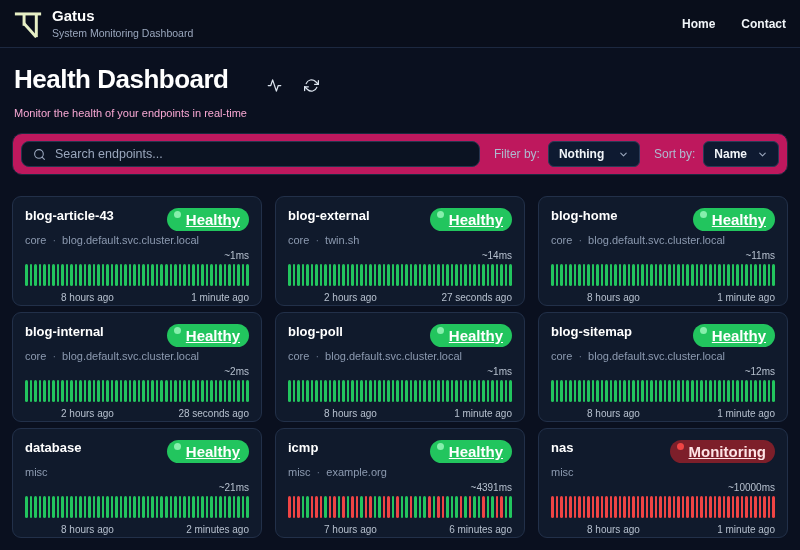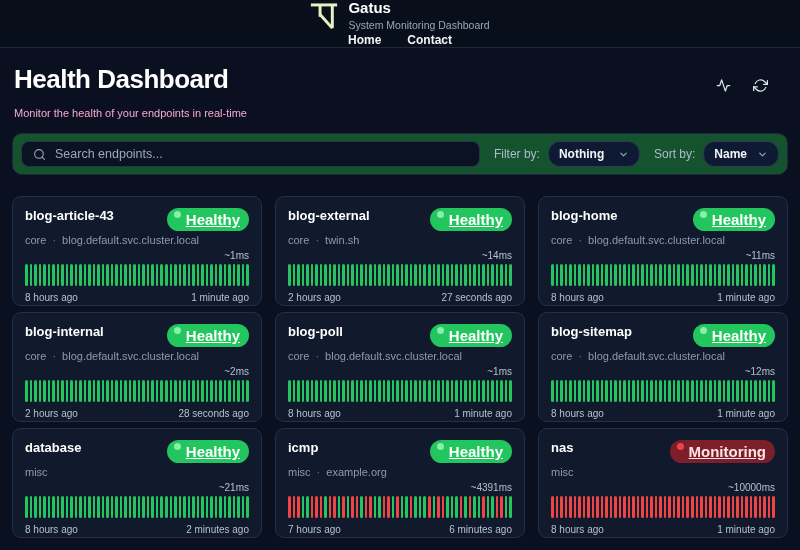--- a/index.html
+++ b/index.html
@@ -8,57 +8,56 @@
     background:#0a101f;
     color:#f1f5f9;
     font-family:"Liberation Sans", sans-serif;
   }
   
   .app-header {
     height:48px; background:#090e1b;
     border-bottom:1px solid #1c2840;
     display:flex; align-items:center; justify-content:space-between;
     padding:0 14px;
-    flex-direction:column;
   }
   .brand { display:flex; align-items:center; gap:10px; }
   .logo { width:28px; height:28px; display:block; }
   .brand-title { font-size:15px; font-weight:bold; color:#ffffff; line-height:1.1; }
   .brand-sub { font-size:10.5px; color:#9aa7bd; margin-top:2px; }
   .top-nav { display:flex; align-items:flex-end; gap:26px; }
   .top-nav a { color:#f1f5f9; font-size:12px; font-weight:bold; text-decoration:none; cursor:pointer; }
   
-  .hero { display:flex; align-items:flex-start; justify-content:space-between; padding:16px 24px 8px 14px;gap:16px; }
+  .hero { display:flex; align-items:flex-start; justify-content:flex-start; padding:16px 24px 8px 14px;gap:16px; }
   .hero h1 { font-size:26px; font-weight:bold; color:#ffffff; letter-spacing:-0.5px; }
   .hero p { font-size:11px; color:#f9a8d4; margin-top:12px; }
   .hero-actions { display:flex; gap:14px; margin-top:10px; margin-right:4px; }
   .icon-btn { background:transparent; border:none; cursor:pointer; padding:4px; display:flex; }
   .icon-btn svg { width:15px; height:15px; stroke:#dde5ef; stroke-width:2; fill:none; stroke-linecap:round; stroke-linejoin:round; }
   
   .toolbar {
     margin:6px 12px 0 12px; padding:7px 8px;
-    background:#14532d; border:1px solid #1c2940; border-radius:10px;
+    background:#be185d; border:1px solid #1c2940; border-radius:10px;
     display:flex; align-items:center; gap:14px;
   }
   .search-box {
     flex:1; display:flex; align-items:center; gap:9px;
     border:1px solid #26344e; border-radius:8px; background:#0b1322;
     height:26px; padding:0 11px;
   }
   .search-box svg { width:13px; height:13px; stroke:#9aa7bd; stroke-width:2; fill:none; stroke-linecap:round; }
   .search-box input {
     flex:1; background:transparent; border:none; outline:none;
     color:#e2e8f0; font-size:12.5px; font-family:"Liberation Sans", sans-serif;
   }
   .search-box input::placeholder { color:#9aa7bd; }
   .tb-control { display:flex; align-items:center; gap:8px; }
   .tb-label { font-size:12px; color:#aebbd0; white-space:nowrap; }
   .tb-select {
     display:flex; align-items:center; justify-content:space-between; gap:10px;
-    border:1px solid #2a3a57; background:#0e1a31; border-radius:12px;
+    border:1px solid #2a3a57; background:#0e1a31; border-radius:6px;
     height:26px; padding:0 10px; cursor:pointer; min-width:60px;
   }
   .tb-select.wide { min-width:92px; }
   .tb-select span { font-size:12px; font-weight:bold; color:#f1f5f9; }
   .tb-select svg { width:11px; height:11px; stroke:#9aa7bd; stroke-width:2.4; fill:none; stroke-linecap:round; stroke-linejoin:round; }
   
   .grid {
     margin:21px 12px 0 12px;
     display:grid; grid-template-columns:repeat(3,1fr);
     gap:6px 13px;
@@ -80,21 +79,21 @@
   .badge.healthy .dot { background:#86efac; }
   .badge.unhealthy { background:#7d1f2a; color:#ffe4e6; }
   .badge.unhealthy .dot { background:var(--unhealthy,#ef4444); }
   .card-sub { font-size:11px; color:#8c9ab0; margin-top:3px; display:flex; align-items:center; gap:6px; }
   .card-sub .sep { color:#657288; }
   .rt { text-align:right; font-size:10px; color:#b6c0ce; margin-top:auto; margin-bottom:3px; }
   .bars { display:flex; gap:2px; height:22px; align-items:stretch; }
   .bar { flex:1; border-radius:1.5px; }
   .bar-up { background:var(--healthy,#22c55e); }
   .bar-down { background:var(--unhealthy,#ef4444); }
-  .card-foot { display:flex; justify-content:space-between; margin-top:6px; font-size:10px; color:#b6c0ce; }
+  .card-foot { display:flex; justify-content:space-between; margin-top:6px; font-size:10px; color:#b6c0ce;margin-left:36px; }
 </style>
 </head>
 <body>
 
 <header class="app-header">
   <div class="brand">
     <svg class="logo" viewBox="0 0 32 32">
       <g stroke="#e7efc5" stroke-width="3.4" fill="none">
         <path d="M1 4.5 H31"></path>
         <path d="M11.5 4.5 V18"></path>

